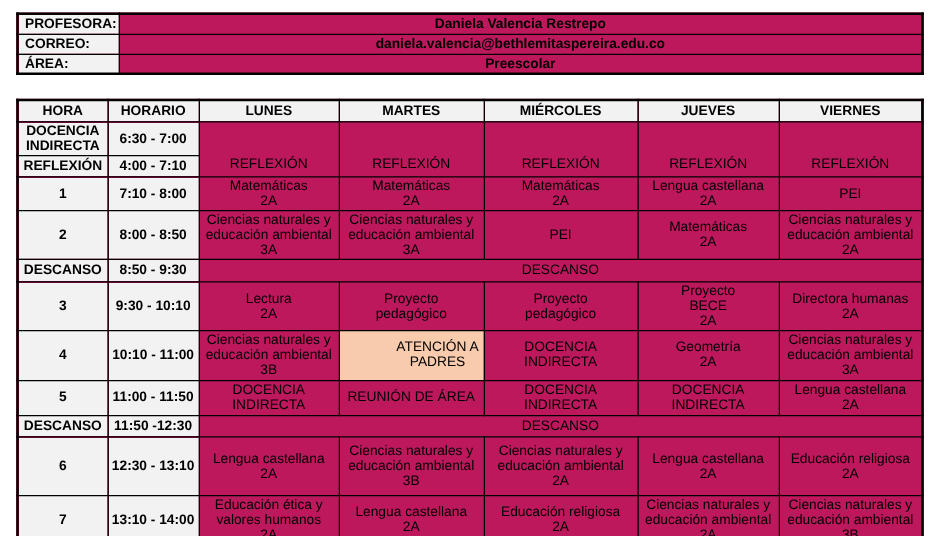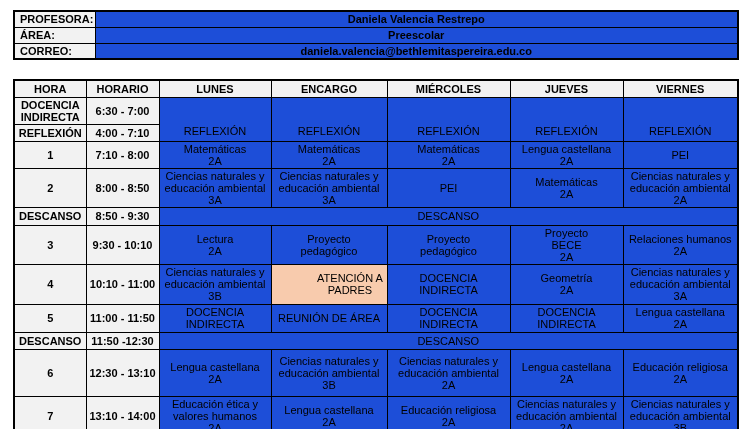--- a/index.html
+++ b/index.html
@@ -1,20 +1,20 @@
 <!DOCTYPE html>
 <html><head>
 <meta charset="utf-8">
 <style>
   html,body{margin:0;padding:0;background:#fff;}
   .page{
     position:relative;width:748px;height:429px;background:#ffffff;
     font-family:"Liberation Sans",sans-serif;color:#000;overflow:hidden;
   }
-  table{border-collapse:collapse;table-layout:fixed;position:absolute;left:13px;background:#1d4ed8;}
+  table{border-collapse:collapse;table-layout:fixed;position:absolute;left:13px;background:#be185d;}
   #info-table{top:10px;width:724px;border:2px solid #000;}
   #schedule-table{top:79px;width:724px;border:2px solid #000;}
   td{border:1px solid #000;font-size:11px;line-height:12px;text-align:center;
      vertical-align:middle;padding:1px 2px;white-space:pre-line;overflow:hidden;}
   .gray{background:#F2F2F2;text-align:center;}
   .hl{background:#F8CBAD;padding-left:44px;}
   .b{font-weight:bold;}
   .lab{text-align:left;padding-left:5px;}
   .vb{vertical-align:bottom;padding-bottom:4px;}
   #info-table tr{height:16px;}
@@ -32,47 +32,47 @@
     <colgroup>
         <col style="width:81px">
         <col style="width:643px">
       </colgroup>
     <tbody>
         <tr>
       <td class="gray b lab">PROFESORA:</td>
       <td class="b">Daniela Valencia Restrepo</td>
     </tr>
     <tr>
+      <td class="gray b lab">CORREO:</td>
+      <td class="b">daniela.valencia@bethlemitaspereira.edu.co</td>
+    </tr>
+    <tr>
       <td class="gray b lab">ÁREA:</td>
       <td class="b">Preescolar</td>
-    </tr>
-    <tr>
-      <td class="gray b lab">CORREO:</td>
-      <td class="b">daniela.valencia@bethlemitaspereira.edu.co</td>
     </tr>
   </tbody>
     </table>
 
   <table id="schedule-table">
     <colgroup>
       <col style="width:72px">
         <col style="width:73px">
         <col style="width:112px">
       <col style="width:116px">
         <col style="width:123px">
         <col style="width:113px">
         <col style="width:115px">
     </colgroup>
 
     <tbody>
         <tr class="r-head">
       <td class="gray b">HORA</td>
       <td class="gray b">HORARIO</td>
       <td class="gray b">LUNES</td>
-      <td class="gray b">ENCARGO</td>
+      <td class="gray b">MARTES</td>
       <td class="gray b">MIÉRCOLES</td>
       <td class="gray b">JUEVES</td>
       <td class="gray b">VIERNES</td>
     </tr>
 
     <tr class="r-doc">
       <td class="gray b">DOCENCIA
 INDIRECTA</td>
       <td class="gray b">6:30 - 7:00</td>
       <td rowspan="2" class="vb">REFLEXIÓN</td>
@@ -128,21 +128,21 @@
       <td class="gray b">9:30 - 10:10</td>
       <td>Lectura
 2A</td>
       <td>Proyecto
 pedagógico</td>
       <td>Proyecto
 pedagógico</td>
       <td>Proyecto
 BECE
 2A</td>
-      <td>Relaciones humanos
+      <td>Directora humanas
 2A</td>
     </tr>
 
     <tr class="r-p4">
       <td class="gray b">4</td>
       <td class="gray b">10:10 - 11:00</td>
       <td>Ciencias naturales y
 educación ambiental
 3B</td>
       <td class="hl">ATENCIÓN A PADRES</td>

